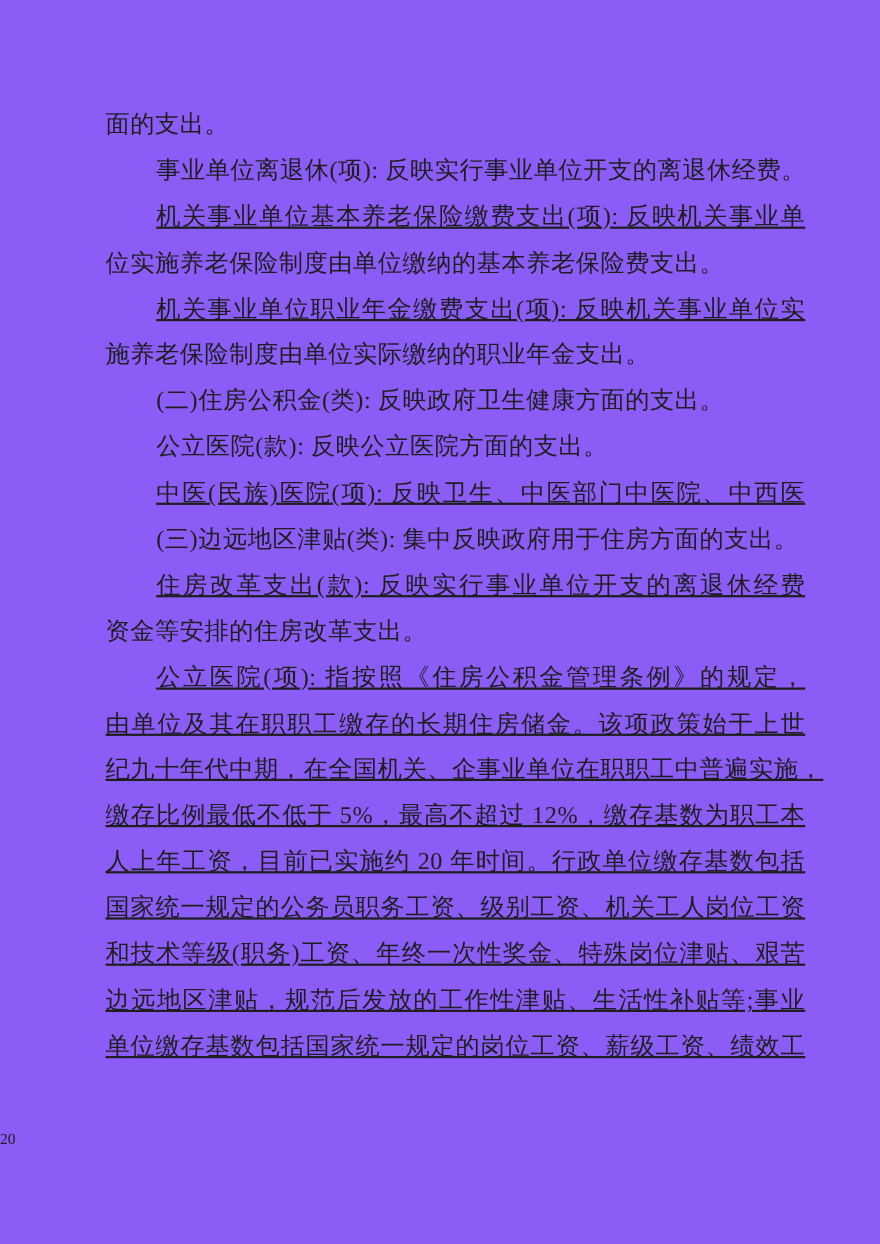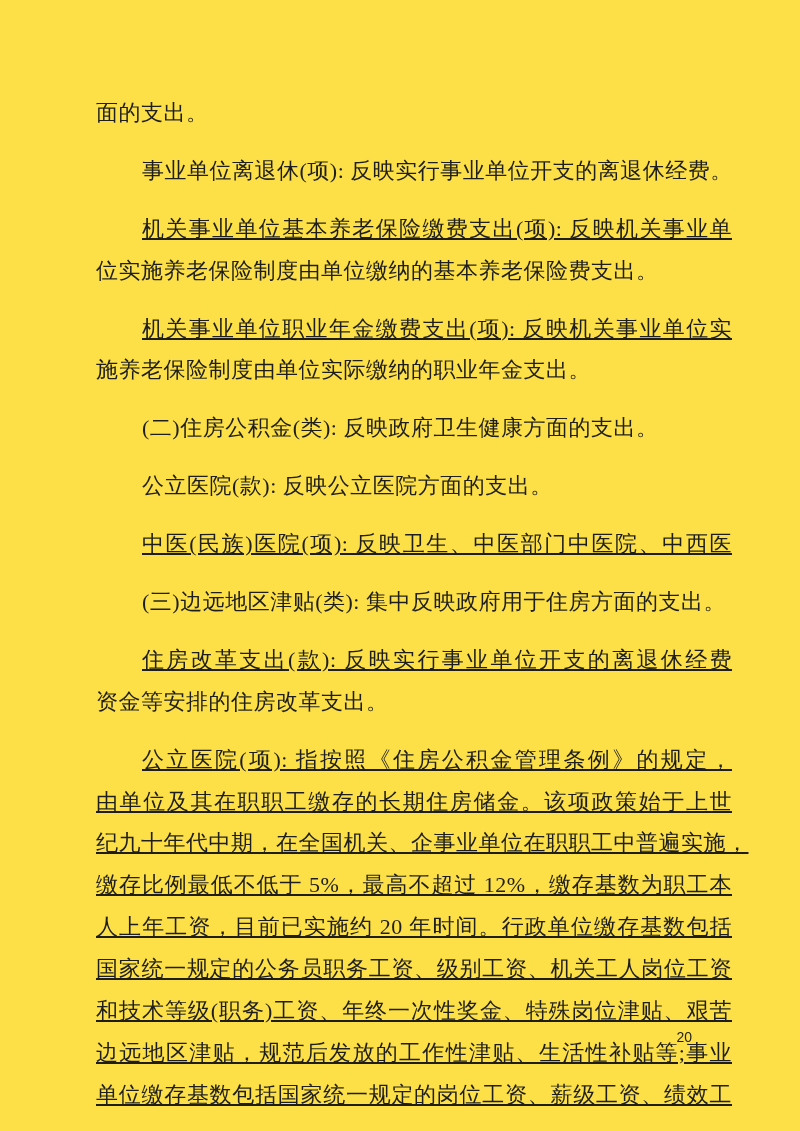--- a/index.html
+++ b/index.html
@@ -11,53 +11,52 @@
     height: 1131px;
     background: #ffffff;
     position: relative;
     font-family: "Liberation Serif", "DejaVu Serif", serif;
     color: #1e1e1e;
     overflow: hidden;
   }
   .page {
     position: absolute;
     inset: 0;
-    background: #fde047;
+    background: #8b5cf6;
   }
   .text-block {
     position: absolute;
     left: 96px;
     top: 92px;
     width: 636px;
   }
   .line {
     font-size: 22px;
     line-height: 41.9px;
     height: 41.9px;
     letter-spacing: 0.5px;
     white-space: nowrap;
     box-sizing: border-box;
     width: 636px;
   }
   .line.indent {
     padding-left: 46px;
-    margin-top: 16px;
   }
   .line.fill {
     text-align-last: justify;
     text-justify: inter-character;
     text-decoration: underline;
   }
   .footer {
     position: absolute;
     top: 1029px;
     left: 0;
     width: 692px;
-    text-align: right;
-    font-family: Liberation Sans, sans-serif;
+    text-align: left;
+    font-family: Liberation Serif, serif;
     font-size: 14px;
     line-height: 16px;
     color: #1e1e1e;
   }
 </style>
 </head>
 <body>
 
 <div class="page">
   <div class="text-block" id="body-container">

